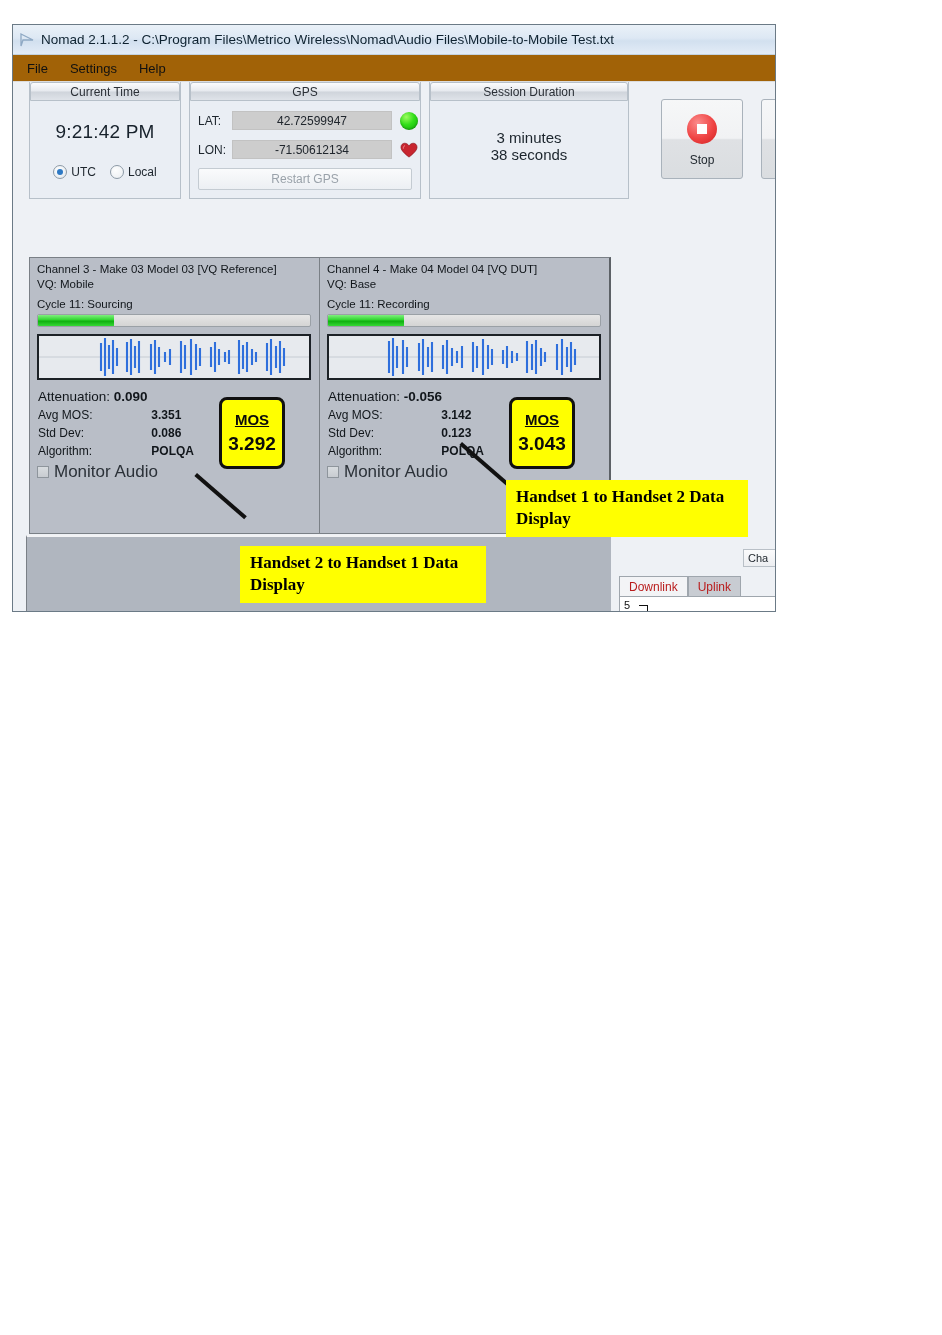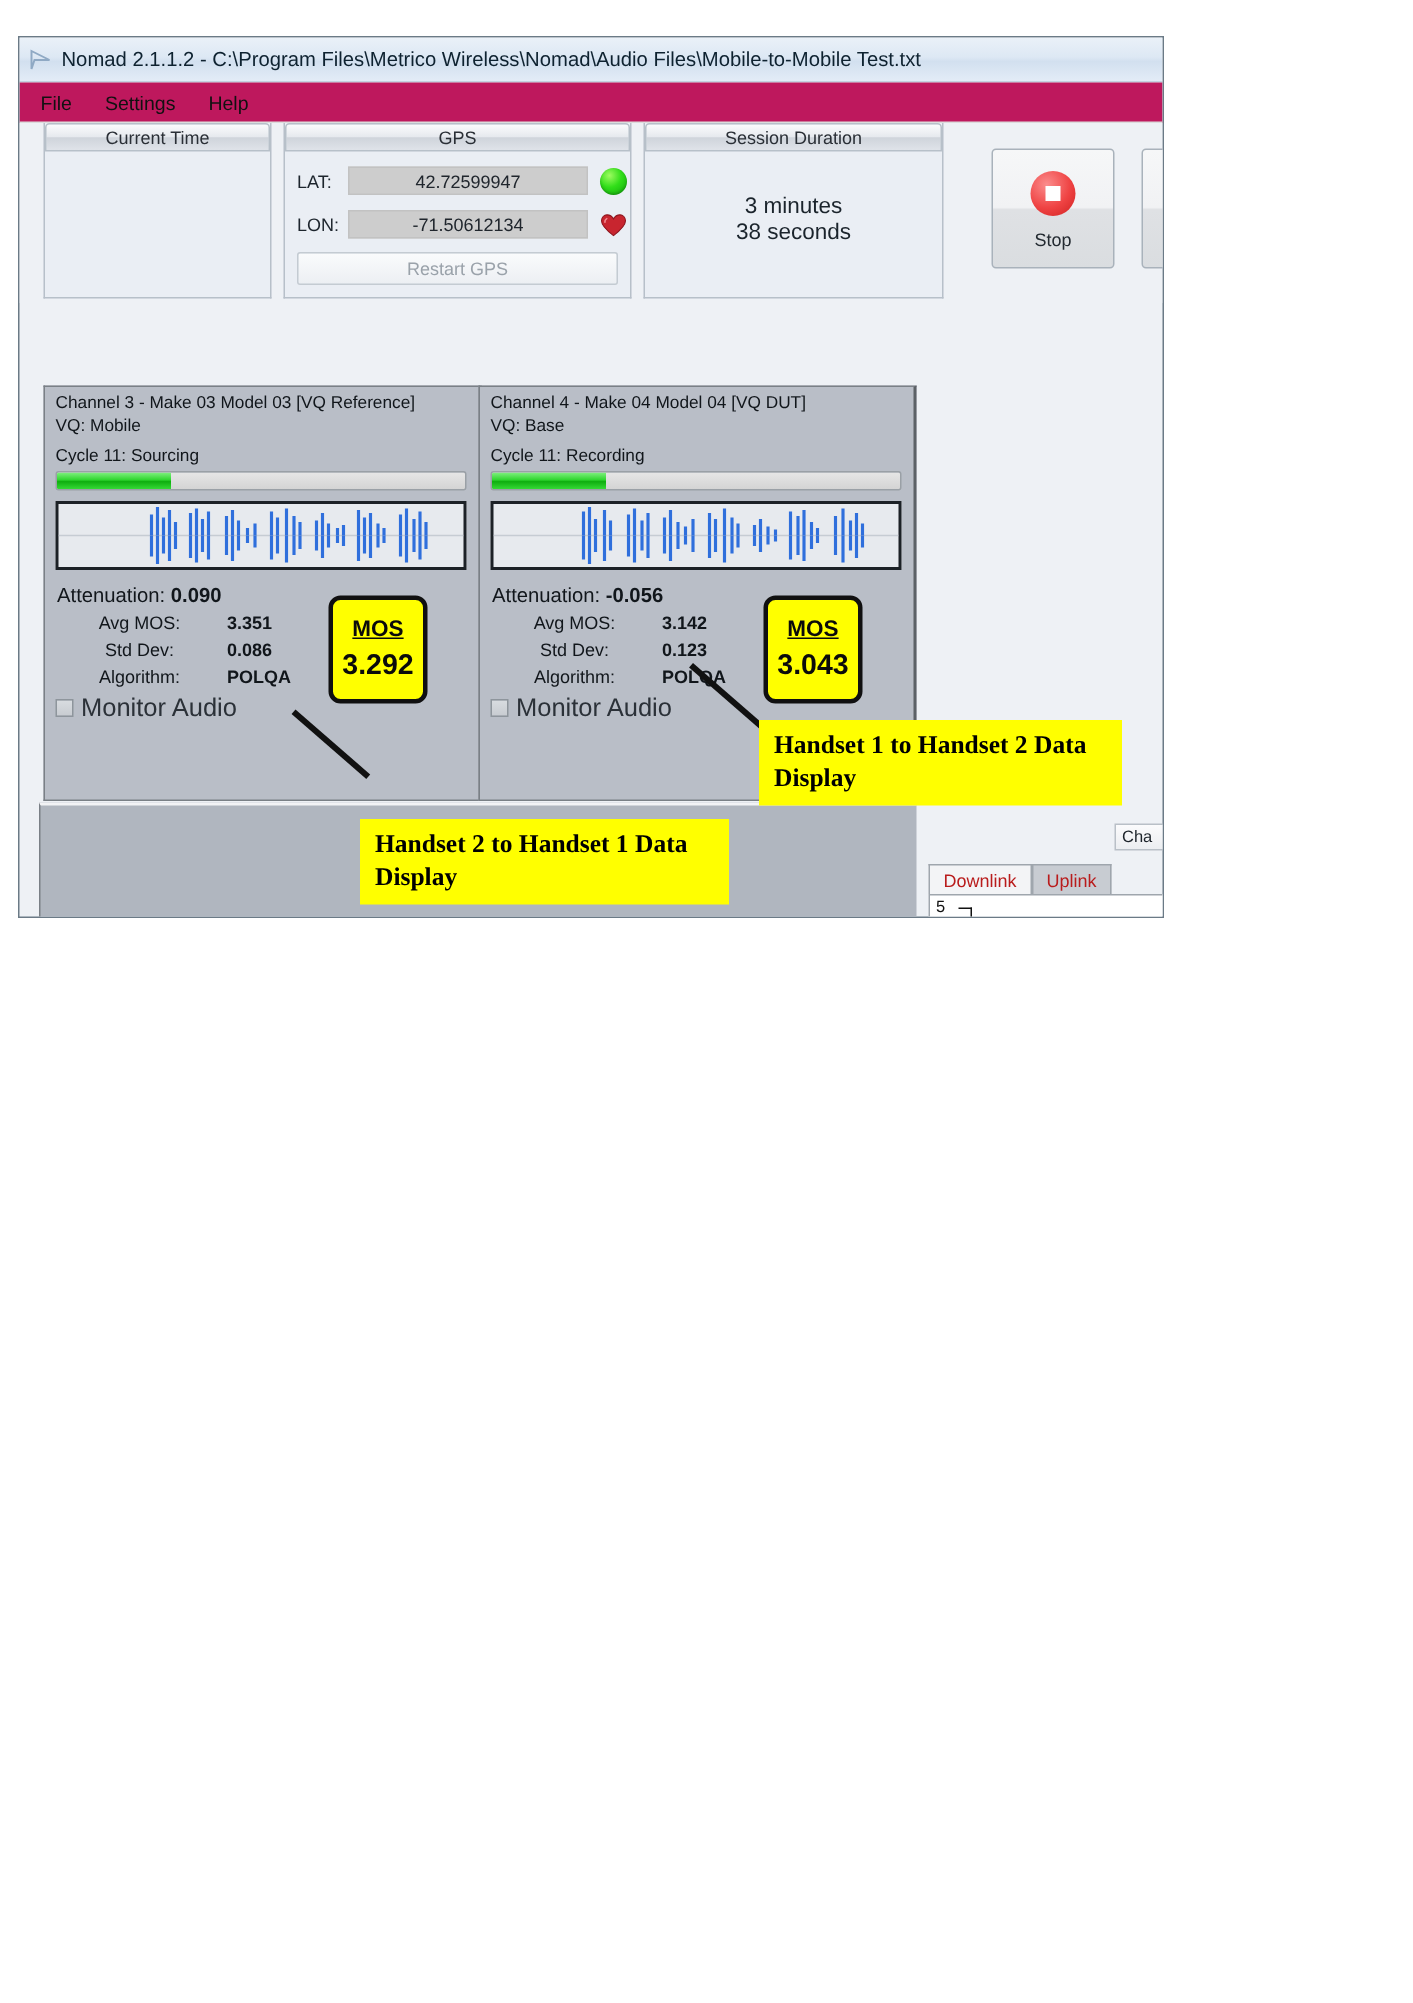--- a/index.html
+++ b/index.html
@@ -18,21 +18,21 @@
     height:30px; box-sizing:border-box;
     background:linear-gradient(to bottom,#eaf1f8 0%,#dde8f4 45%,#d2e0ef 55%,#e3ecf7 100%);
     border-bottom:1px solid #c3d2e0;
     display:flex; align-items:center; padding:0 6px;
   }
   .title-icon{width:18px;height:18px;margin-right:4px;flex:none;}
   .title-text{font-size:13.5px;color:#0e2230;white-space:nowrap;}
 
   
   .menubar{
-    height:26px;background:#be185d;border-bottom:1px solid #dcdcdc;
+    height:26px;background:#a16207;border-bottom:1px solid #dcdcdc;
     display:flex;align-items:center;padding-left:14px;
   }
   .menu-item{font-size:13px;color:#111;margin-right:22px;}
 
   
   .topstrip{position:relative;height:120px;background:#eef1f5;}
 
   .gbox{
     position:absolute;box-sizing:border-box;
     border:1px solid #b7c0c9;border-top:none;
@@ -133,21 +133,21 @@
   }
   .wave{
     margin:7px 8px 0 7px;height:46px;box-sizing:border-box;
     background:#e7eaee;border:2px solid #1c2126;
   }
   .wave svg{display:block;width:100%;height:100%;}
 
   .metrics{position:relative;margin-top:9px;padding-left:8px;}
   .m-row{font-size:12px;color:#11161b;margin-bottom:4px;}
   .m-row.atten{font-size:13.5px;}
-  .m-lead{display:inline-block;text-align:center;}
+  .m-lead{display:inline-block;text-align:left;}
   .m-val{font-weight:bold;}
   .mrow-pad{width:160px;}
 
   .mos-box{
     position:absolute;right:34px;top:-4px;width:66px;height:72px;box-sizing:border-box;
     background:#ffff00;border:3px solid #101010;border-radius:8px;
     display:flex;flex-direction:column;align-items:center;justify-content:center;margin-top:12px;
   }
   .mos-label{font-size:15px;font-weight:bold;color:#0b0b0b;text-decoration:underline;}
   .mos-value{font-size:19px;font-weight:bold;color:#0b0b0b;margin-top:5px;}
@@ -217,20 +217,33 @@
   <div class="menubar">
     <span class="menu-item">File</span>
     <span class="menu-item">Settings</span>
     <span class="menu-item">Help</span>
   </div>
 
   <div class="topstrip">
 
     <div class="gbox" id="grp-time">
       <div class="gbox-header">Current Time</div>
+      <div class="gbox-body">
+        <div class="time-value">9:21:42 PM</div>
+        <div class="radio-row">
+          <span class="radio">
+            <span class="rdot on"></span>
+            <span>UTC</span>
+          </span>
+          <span class="radio">
+            <span class="rdot off"></span>
+            <span>Local</span>
+          </span>
+        </div>
+      </div>
     </div>
 
     <div class="gbox" id="grp-gps">
       <div class="gbox-header">GPS</div>
       <div class="gbox-body">
         <div class="gps-row">
           <span class="gps-label">LAT:</span>
           <span class="gps-field">42.72599947</span>
           <span class="gps-ind">
             <span class="led"></span>

